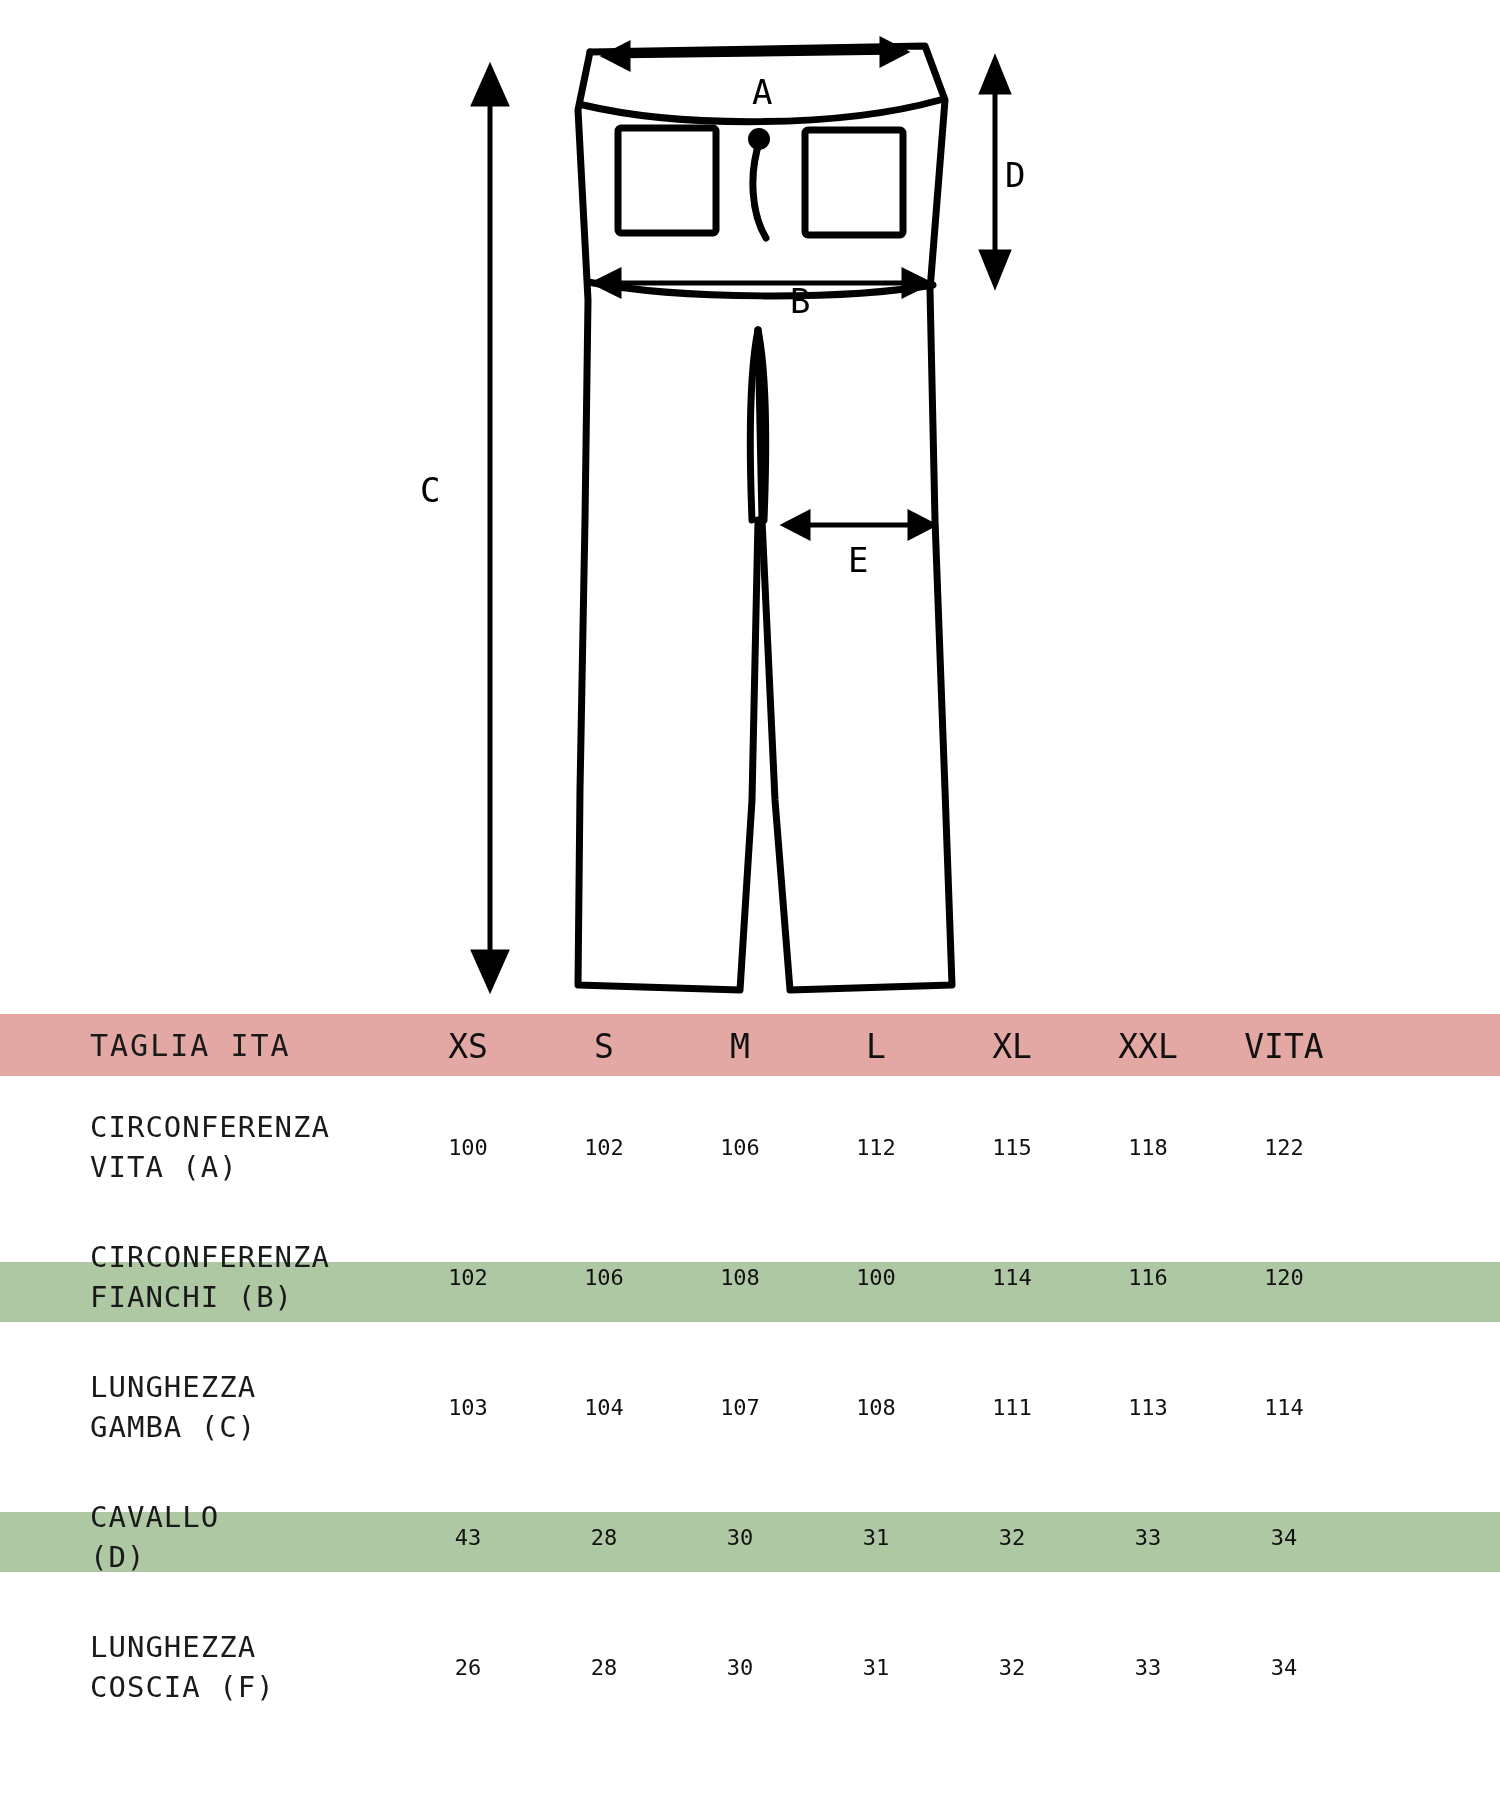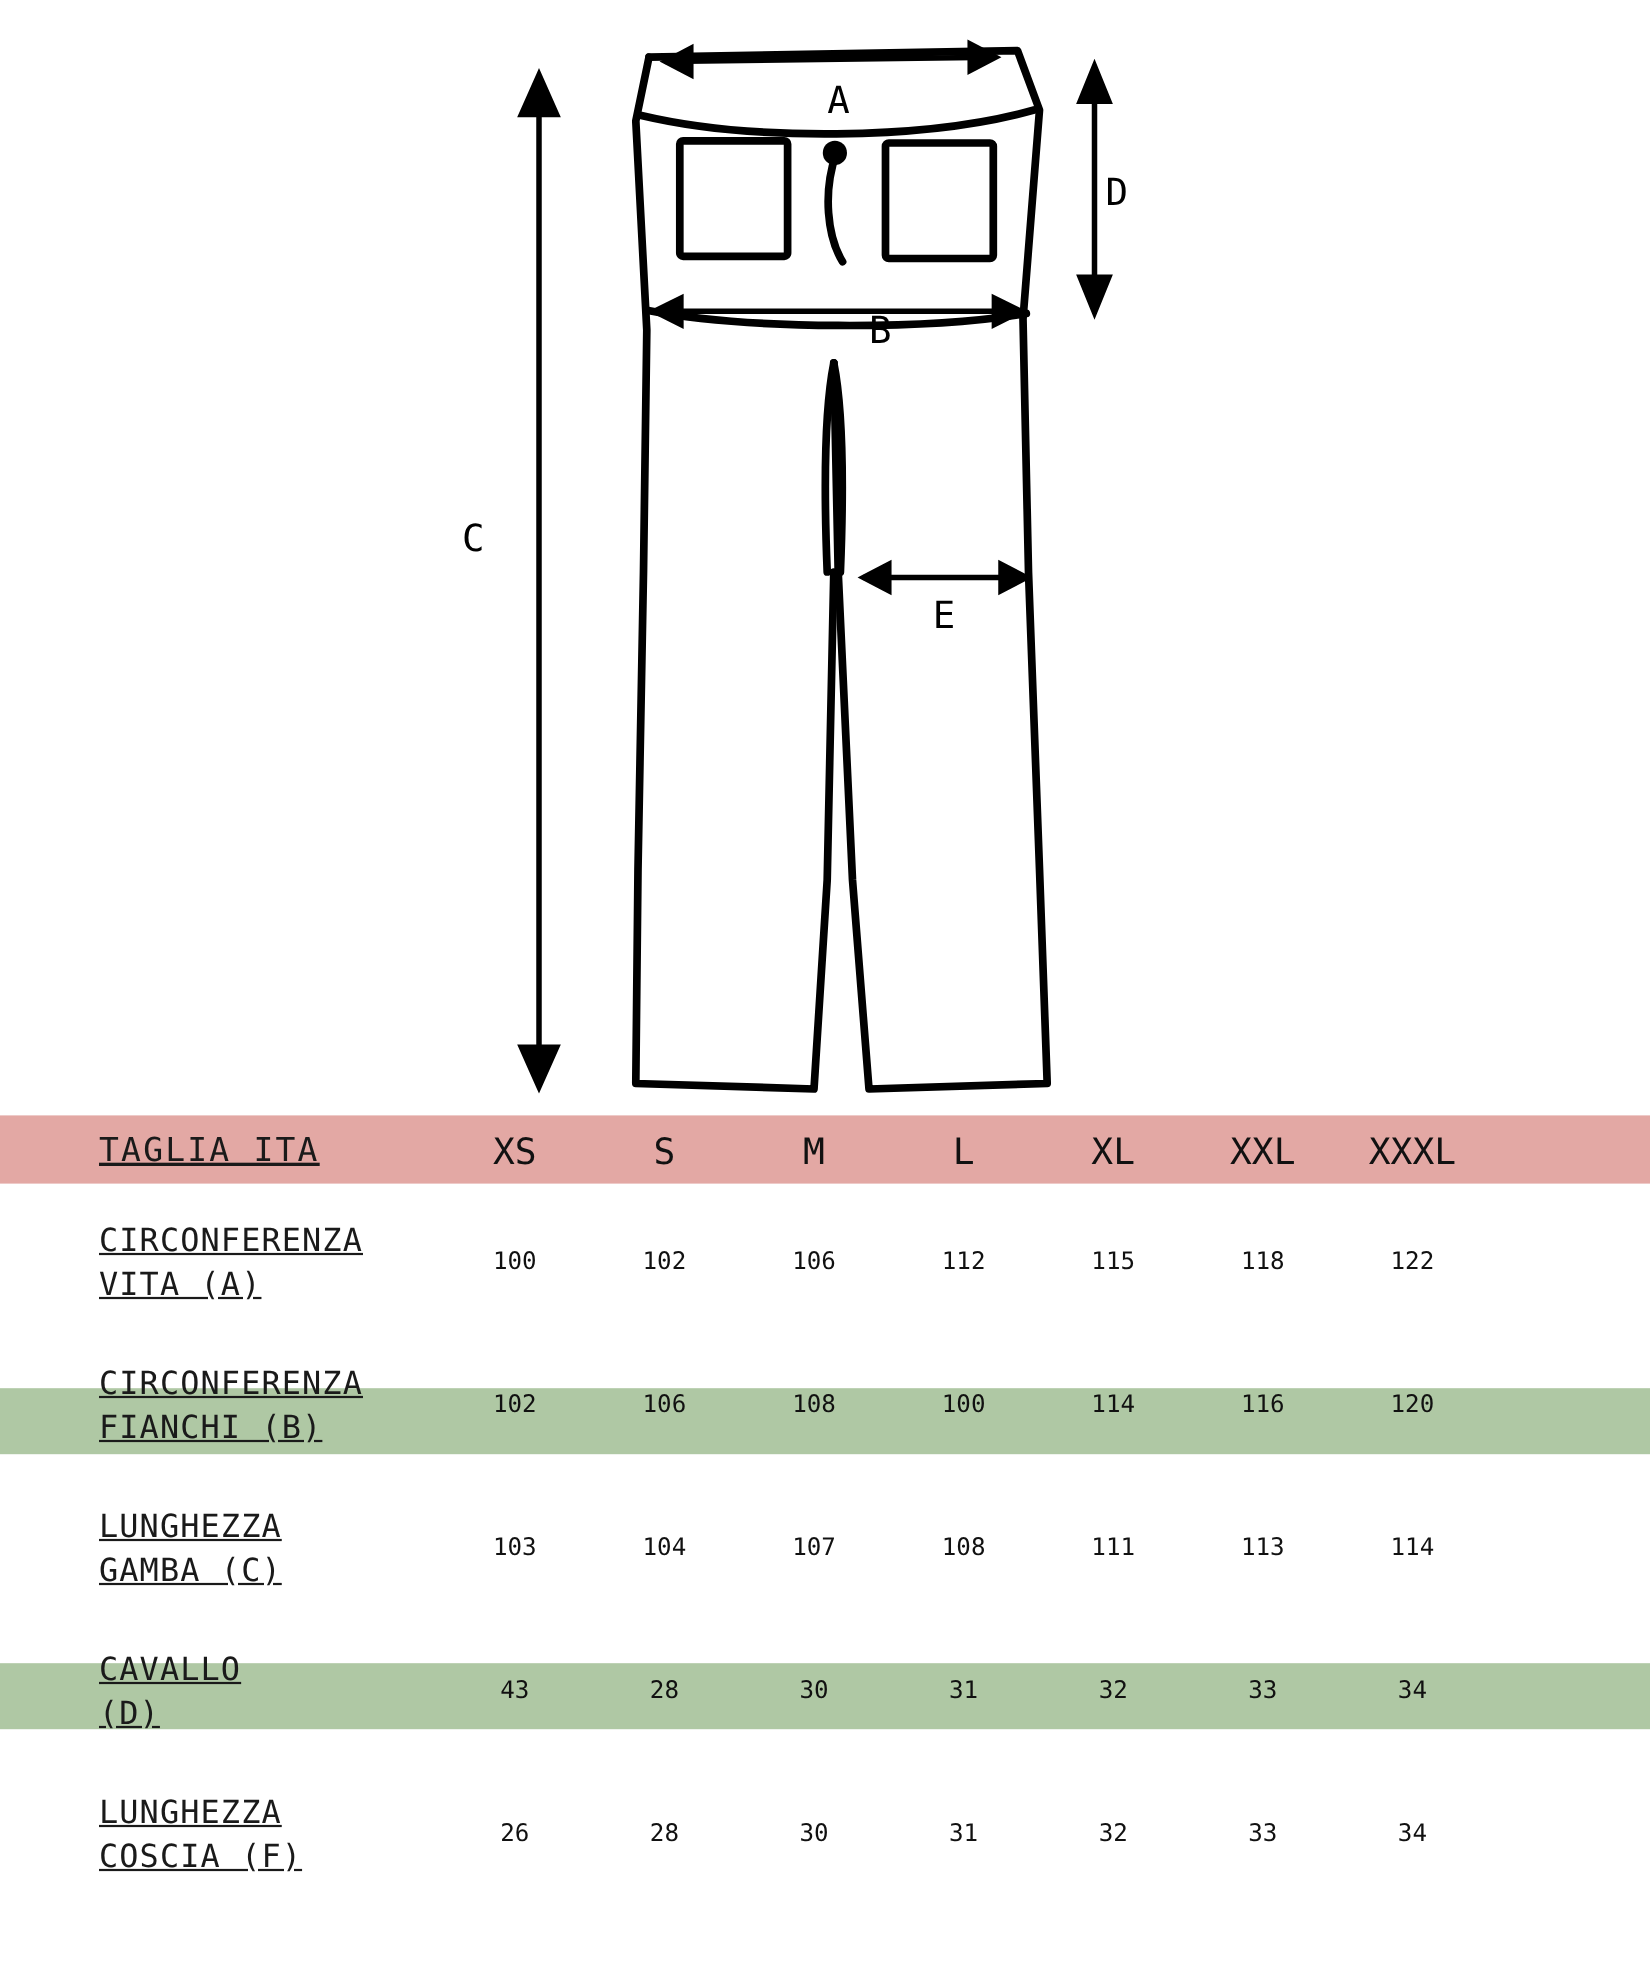--- a/index.html
+++ b/index.html
@@ -71,21 +71,20 @@
   }
   .row-label {
     width: 400px;
     padding-left: 90px;
     box-sizing: border-box;
     font-size: 29px;
     line-height: 40px;
     color: #1a1a1a;
     letter-spacing: 1px;
     white-space: pre-line;
-    text-decoration: underline;
   }
   .cells {
     flex: 1;
     display: flex;
     align-items: flex-end;
   }
   .cell {
     width: 136px;
     text-align: center;
     font-size: 22px;
@@ -170,21 +169,21 @@
     <div class="row-band band-pink" style="height:62px; top:4px;"></div>
     <div class="row-content">
       <div class="row-label">TAGLIA ITA</div>
       <div class="cells">
         <div class="cell">XS</div>
         <div class="cell">S</div>
         <div class="cell">M</div>
         <div class="cell">L</div>
         <div class="cell">XL</div>
         <div class="cell">XXL</div>
-        <div class="cell">XXXL</div>
+        <div class="cell">VITA</div>
       </div>
     </div>
   </div>
 
   <div class="table-row">
     <div class="row-content">
       <div class="row-label">CIRCONFERENZA
 VITA (A)</div>
       <div class="cells">
         <div class="cell">100</div>

